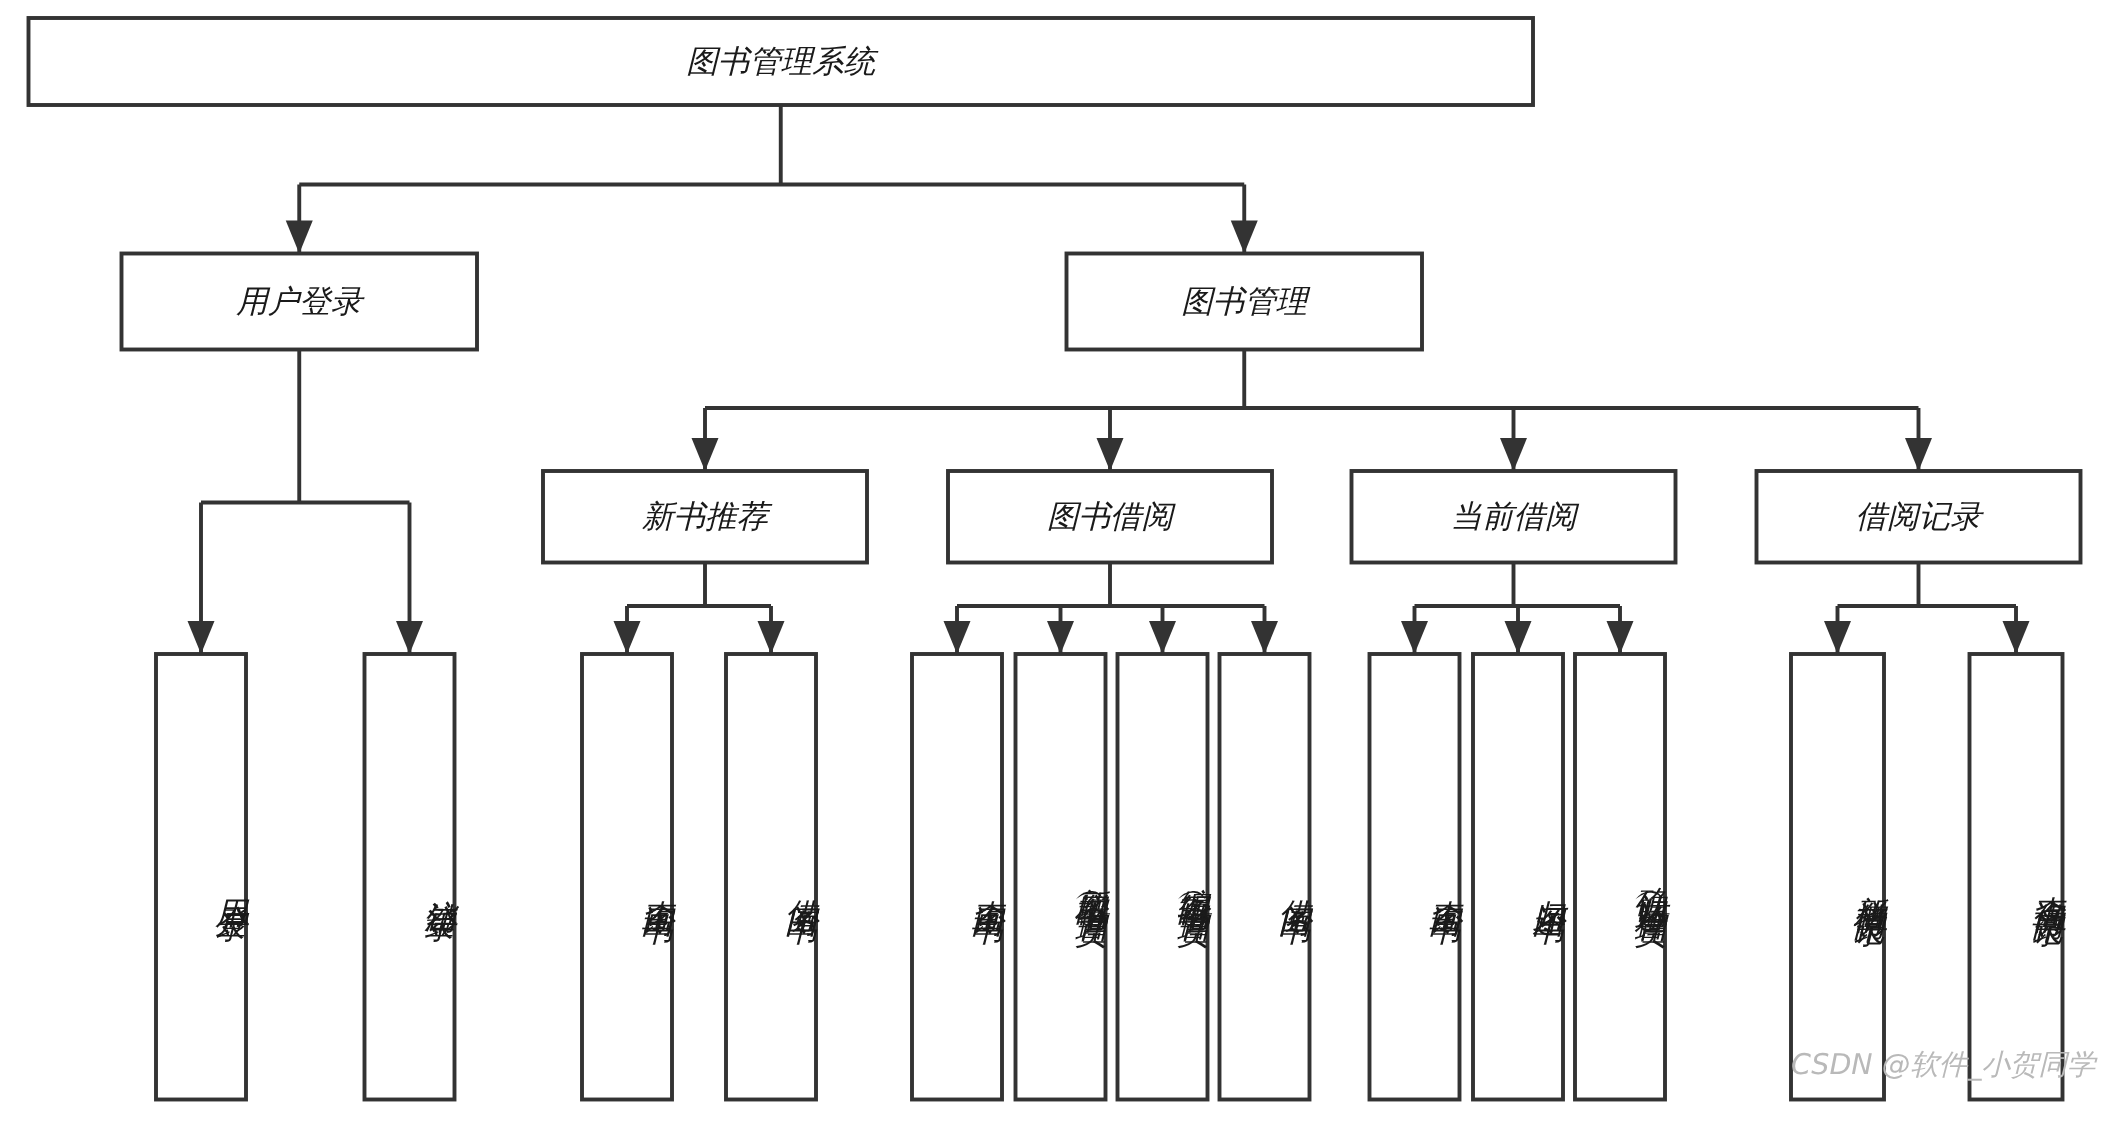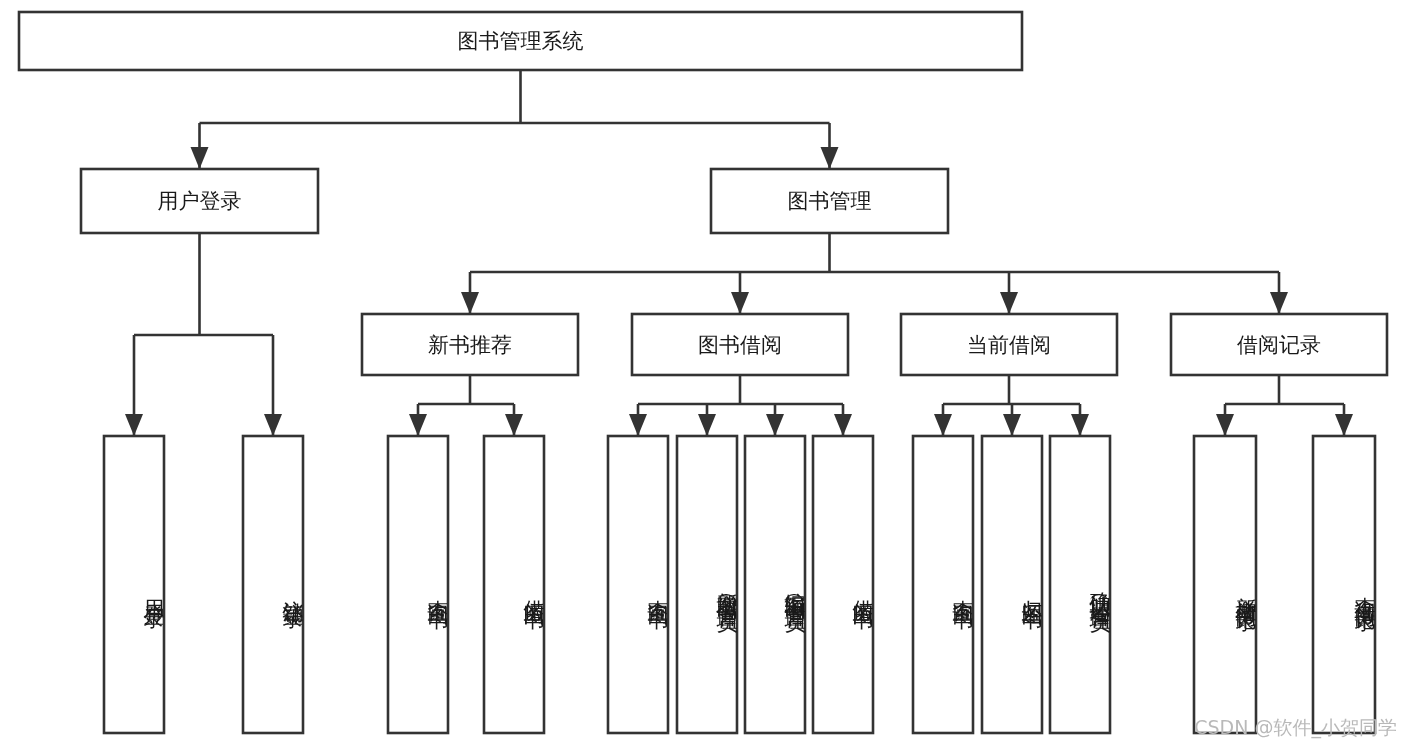--- a/index.html
+++ b/index.html
@@ -10,20 +10,21 @@
   }
   body {
     font-family: "DejaVu Sans", "Liberation Sans", sans-serif;
   }
   #canvas {
     position: relative;
     width: 1405px;
     height: 747px;
     background: #ffffff;
     overflow: hidden;
+    font-style: italic;
   }
   svg.diagram {
     position: absolute;
     top: 0;
     left: 0;
     width: 1405px;
     height: 747px;
   }
   .node-rect {
     fill: #ffffff;
@@ -58,21 +59,21 @@
     line-height: 1;
     display: flex;
     align-items: flex-start;
     justify-content: center;
     white-space: nowrap;
     pointer-events: none;
   }
   .watermark {
     position: absolute;
     right: 8px;
-    bottom: 6px;
+    bottom: 24px;
     font-family: "DejaVu Sans", "Liberation Sans", sans-serif;
     font-size: 19px;
     color: #b9b9b9;
     white-space: nowrap;
   }
 </style>
 </head>
 <body>
 
 <div id="canvas">

